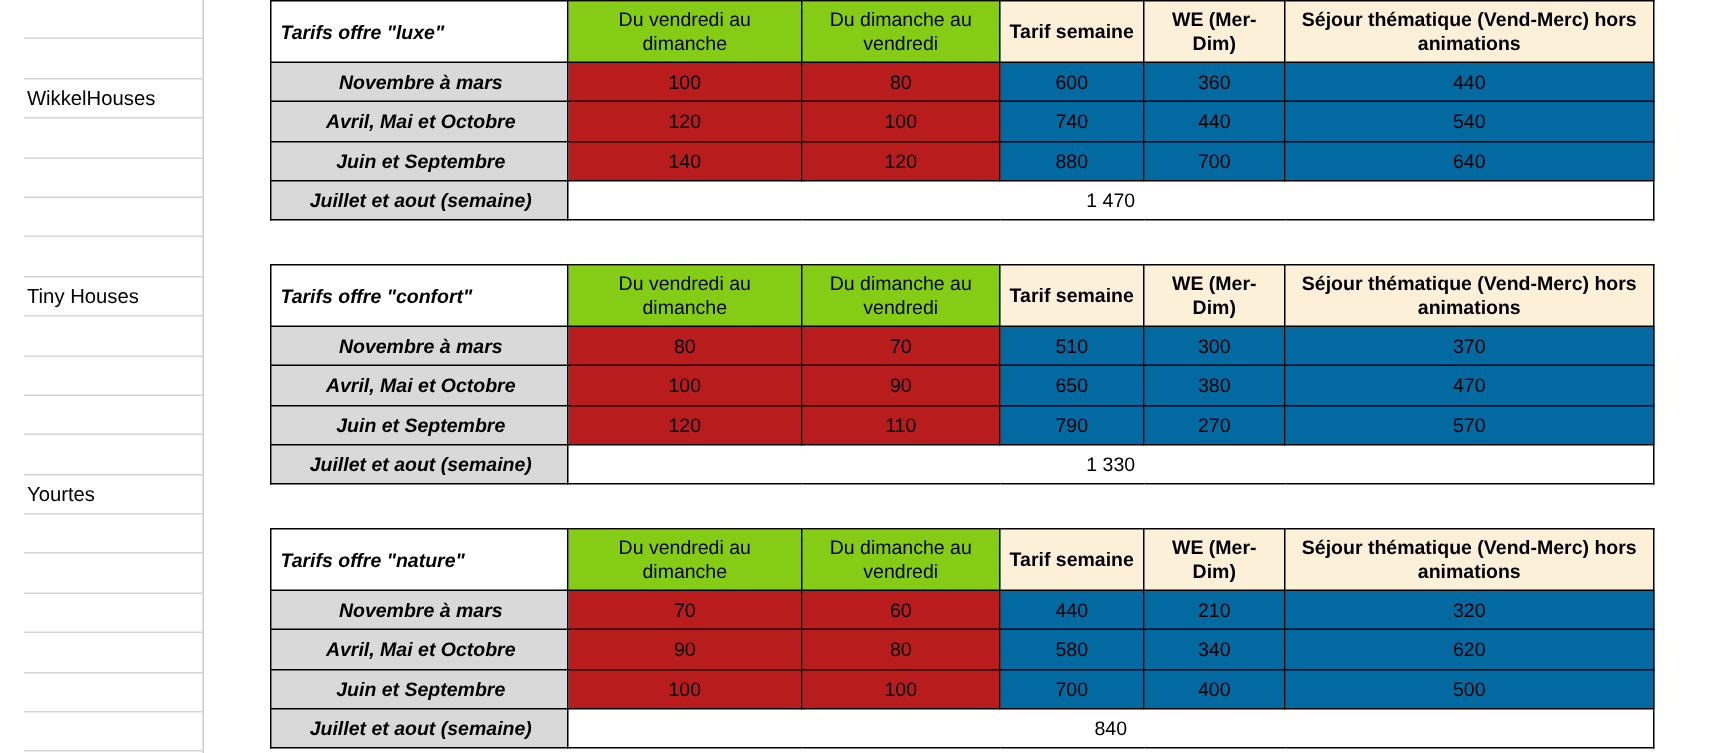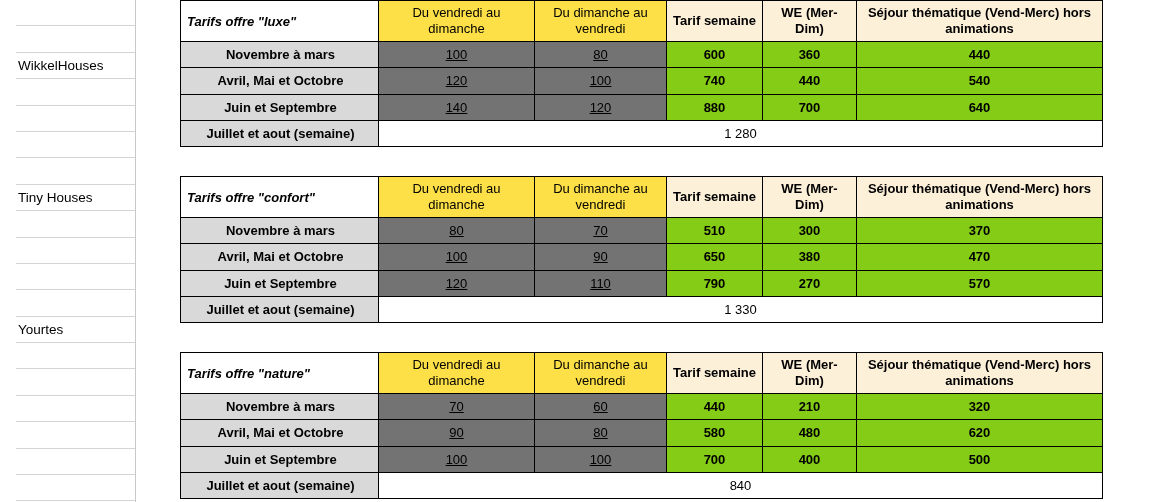--- a/index.html
+++ b/index.html
@@ -66,41 +66,42 @@
   }
   .hdr-title {
     background: #ffffff;
     text-align: left !important;
     font-style: italic;
     font-weight: bold;
     font-size: 16.5px;
     padding-left: 6px !important;
   }
   .hdr-plain {
-    background: #fde047;
+    background: #84cc16;
     font-weight: normal;
     font-size: 13px;
     line-height: 1.25;
     margin-left: 23px;
   }
   .hdr-accent {
     background: #fdf0d9;
     font-weight: bold;
     font-size: 13px;
     line-height: 1.25;
   }
   .rowlabel {
     background: #d9d9d9;
     text-align: left;
     font-weight: bold;
     font-size: 13.5px;
     padding-left: 6px !important;
-  }
-  .cell-white { background: #737373; text-decoration: underline; }
-  .cell-accent { background: #84cc16; font-weight: bold; }
+    font-style: italic;
+  }
+  .cell-white { background: #b91c1c; }
+  .cell-accent { background: #0369a1; }
   .summer-cell {
     background: #ffffff;
     font-size: 13.5px;
   }
 
   
   col.c0 { width: 198px; }
   col.c1 { width: 156px; }
   col.c2 { width: 132px; }
   col.c3 { width: 96px; }
@@ -178,21 +179,21 @@
         <tr class="h-row">
           <td class="rowlabel">Juin et Septembre</td>
           <td class="cell-white">140</td>
           <td class="cell-white">120</td>
           <td class="cell-accent">880</td>
           <td class="cell-accent">700</td>
           <td class="cell-accent">640</td>
         </tr>
         <tr class="h-row">
           <td class="rowlabel">Juillet et aout (semaine)</td>
-          <td class="summer-cell" colspan="5">1 280</td>
+          <td class="summer-cell" colspan="5">1 470</td>
         </tr>
       </tbody>
         </table>
     </div>
 
     <div class="tbl-wrap" style="top:176px;">
       <table class="price">
         <colgroup>
             <col class="c0">
             <col class="c1">
@@ -267,21 +268,21 @@
           <td class="cell-white">60</td>
           <td class="cell-accent">440</td>
           <td class="cell-accent">210</td>
           <td class="cell-accent">320</td>
         </tr>
         <tr class="h-row">
           <td class="rowlabel">Avril, Mai et Octobre</td>
           <td class="cell-white">90</td>
           <td class="cell-white">80</td>
           <td class="cell-accent">580</td>
-          <td class="cell-accent">480</td>
+          <td class="cell-accent">340</td>
           <td class="cell-accent">620</td>
         </tr>
         <tr class="h-row">
           <td class="rowlabel">Juin et Septembre</td>
           <td class="cell-white">100</td>
           <td class="cell-white">100</td>
           <td class="cell-accent">700</td>
           <td class="cell-accent">400</td>
           <td class="cell-accent">500</td>
         </tr>

